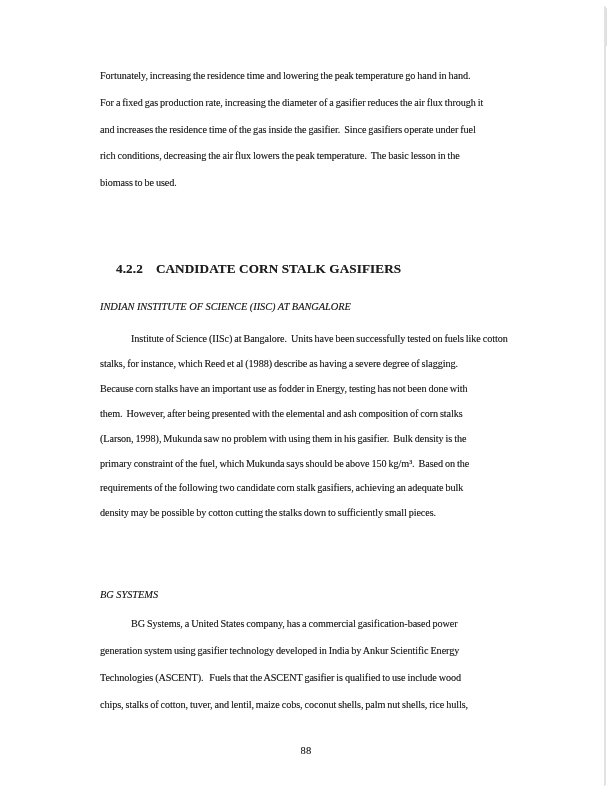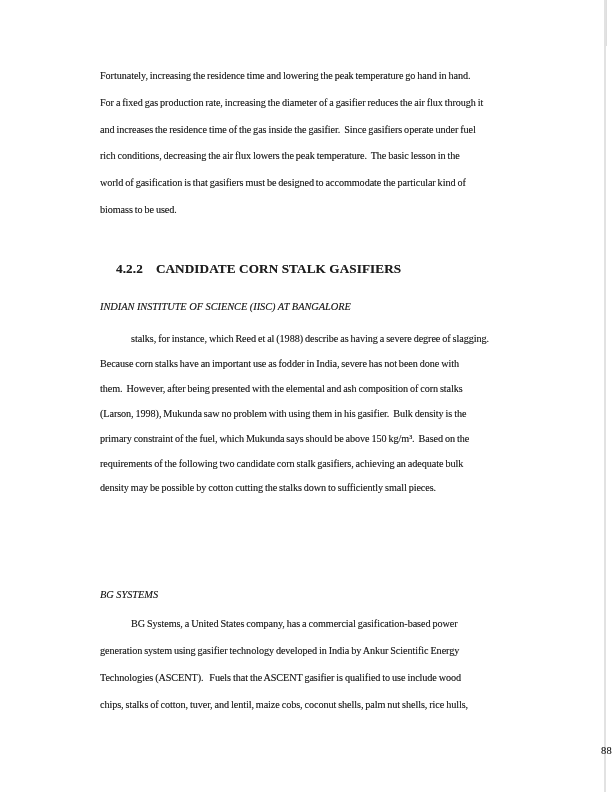--- a/index.html
+++ b/index.html
@@ -5,20 +5,21 @@
   html, body { margin: 0; padding: 0; background: #ffffff; }
 
   .sheet {
     position: relative;
     width: 612px;
     height: 792px;
     background: var(--paper, #ffffff);
     overflow: hidden;
     font-family: "Liberation Serif", "DejaVu Serif", serif;
     color: var(--ink, #1e1e1e);
+    border-radius: 23px;
   }
 
   
   .scan-line {
     position: absolute;
     top: 0;
     right: 6px;
     width: 2px;
     height: 792px;
     background: var(--artifact, #e4e4e4);
@@ -72,50 +73,50 @@
     text-shadow: 0 0 0.3px rgba(0,0,0,0.45);
   }
   .s1 { top: 301px; }
   .s2 { top: 589px; }
 
   .pagenum {
     position: absolute;
     top: 745px;
     left: 0;
     width: 612px;
-    text-align: right;
+    text-align: center;
     font-size: 10.5px;
     letter-spacing: 0.3px;
     text-shadow: 0 0 0.3px rgba(0,0,0,0.45);
   }
 </style>
 </head>
 <body>
 
 <div class="sheet" style="--paper: #ffffff; --ink: #1e1e1e; --artifact: #e2e2e2;">
 
   <div class="scan-mark"></div>
   <div class="scan-line"></div>
 
   <div class="para p1">
       <div class="line">Fortunately, increasing the residence time and lowering the peak temperature go hand in hand.</div>
       <div class="line">For a fixed gas production rate, increasing the diameter of a gasifier reduces the air flux through it</div>
       <div class="line">and increases the residence time of the gas inside the gasifier.  Since gasifiers operate under fuel</div>
       <div class="line">rich conditions, decreasing the air flux lowers the peak temperature.  The basic lesson in the</div>
-      <div class="line">world of gasification is that gasifiers must be designed to accommodate the particular kind of</div>
       <div class="line">biomass to be used.</div>
     </div>
 
   <h2 class="heading"><span class="heading-num">4.2.2</span><span>CANDIDATE CORN STALK GASIFIERS</span></h2>
 
   <div class="subhead s1">INDIAN INSTITUTE OF SCIENCE (IISC) AT BANGALORE</div>
 
   <div class="para p2 indent-first">
+      <div class="line">Institute of Science (IISc) at Bangalore.  Units have been successfully tested on fuels like cotton</div>
       <div class="line">stalks, for instance, which Reed et al (1988) describe as having a severe degree of slagging.</div>
-      <div class="line">Because corn stalks have an important use as fodder in India, severe has not been done with</div>
+      <div class="line">Because corn stalks have an important use as fodder in Energy, testing has not been done with</div>
       <div class="line">them.  However, after being presented with the elemental and ash composition of corn stalks</div>
       <div class="line">(Larson, 1998), Mukunda saw no problem with using them in his gasifier.  Bulk density is the</div>
       <div class="line">primary constraint of the fuel, which Mukunda says should be above 150 kg/m³.  Based on the</div>
       <div class="line">requirements of the following two candidate corn stalk gasifiers, achieving an adequate bulk</div>
       <div class="line">density may be possible by cotton cutting the stalks down to sufficiently small pieces.</div>
     </div>
 
   <div class="subhead s2">BG SYSTEMS</div>
 
   <div class="para p3 indent-first">

